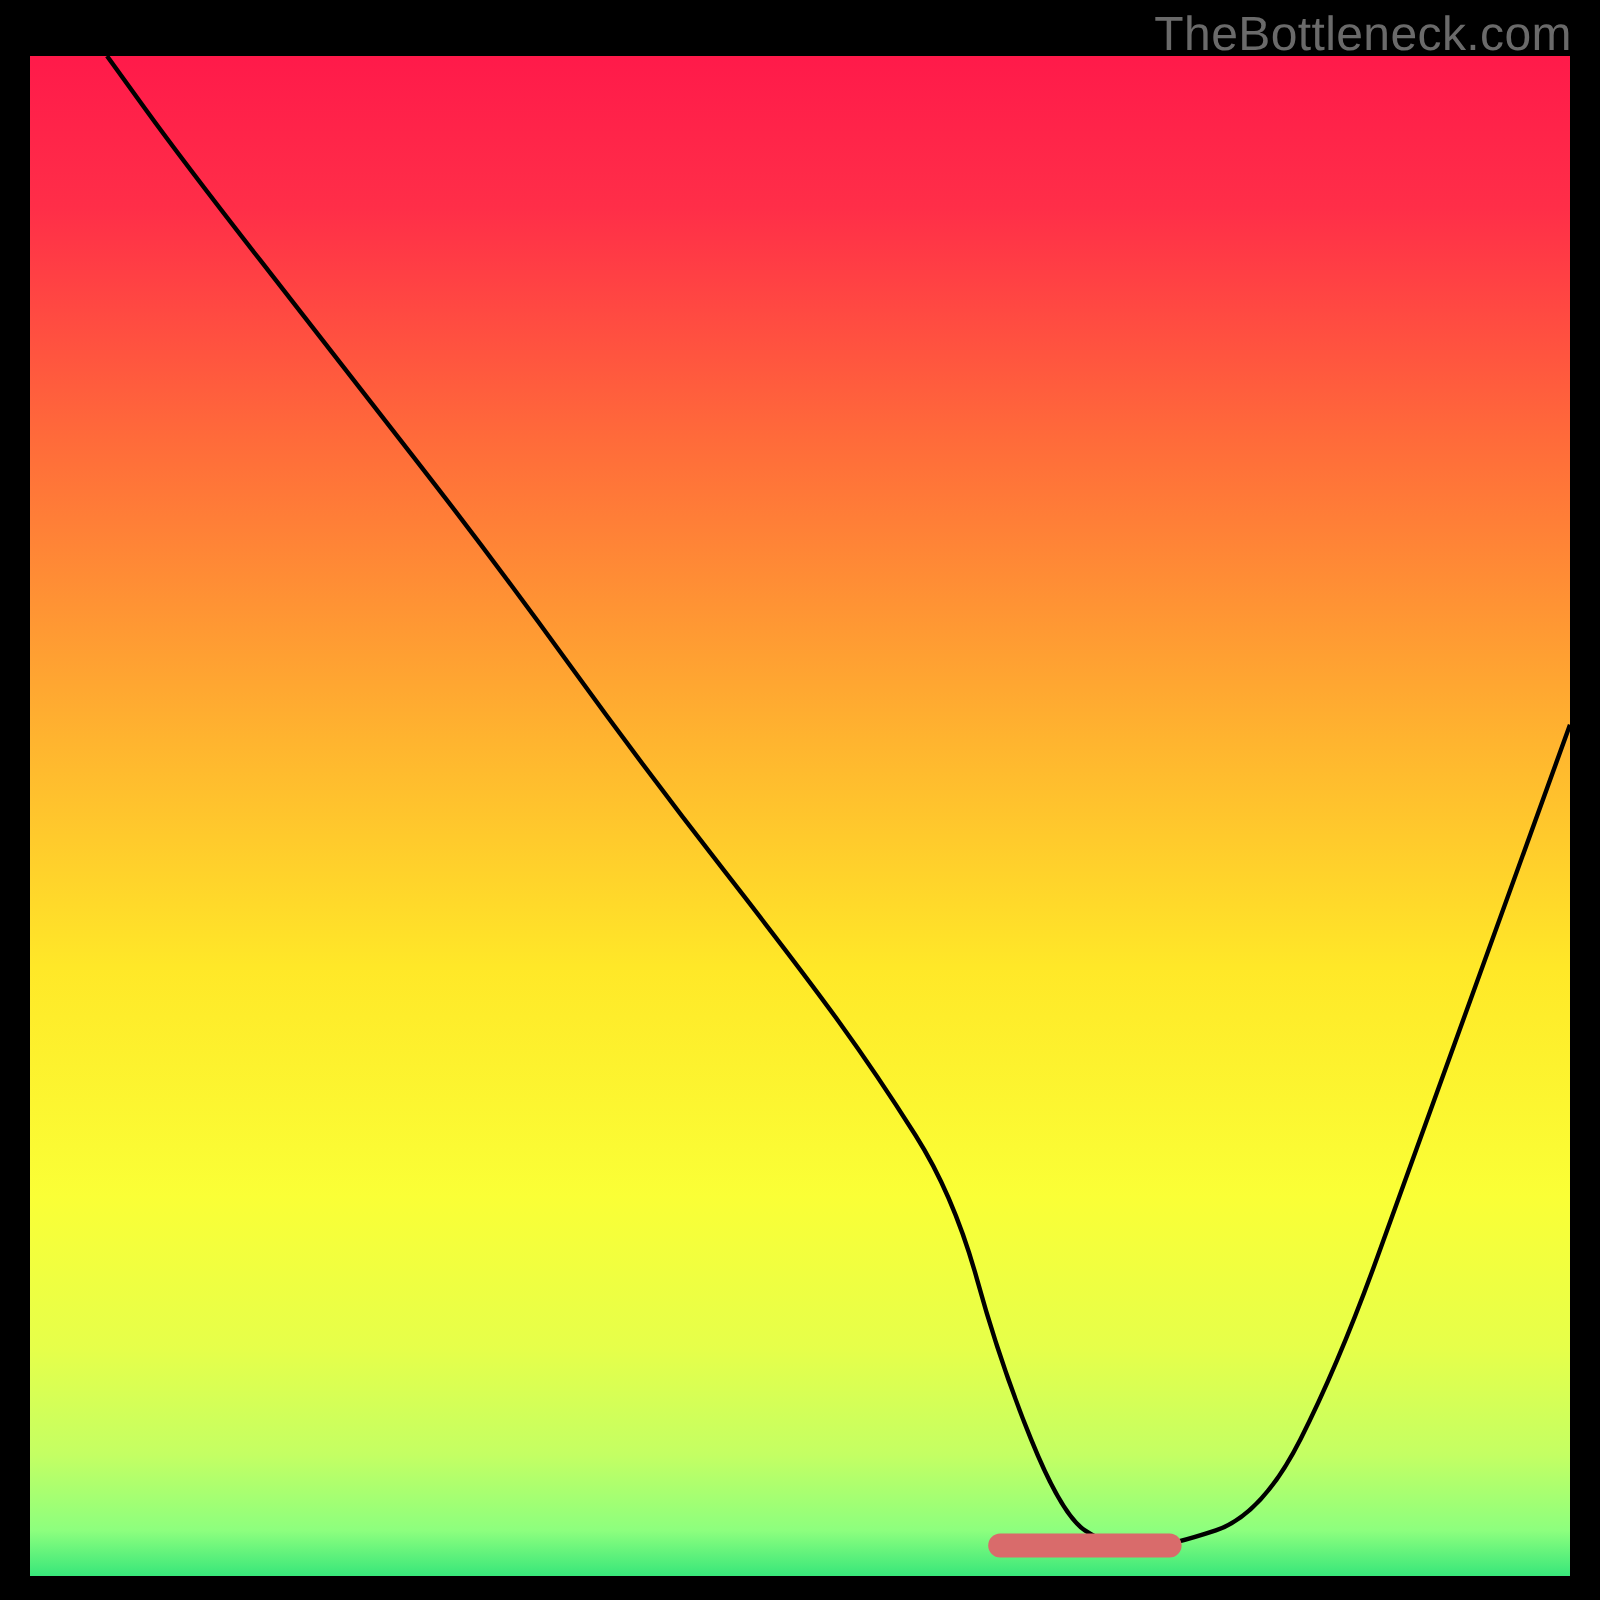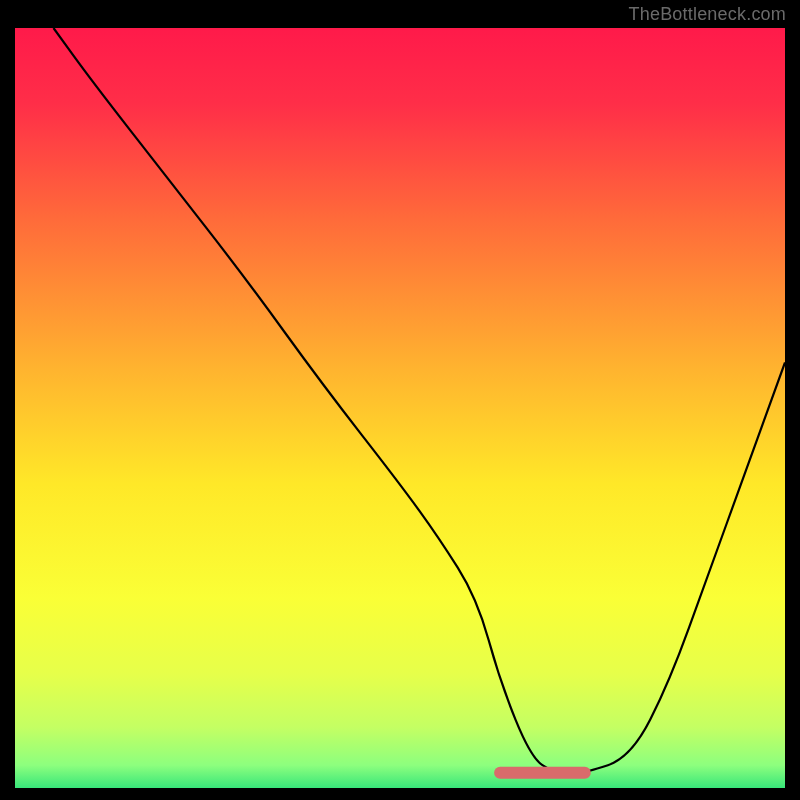--- a/index.html
+++ b/index.html
@@ -24,21 +24,21 @@
     left: 0;
     top: 0;
     width: 770px;
     height: 760px;
   }
   .watermark {
     position: absolute;
     top: 4px;
     right: 14px;
     color: #6a6a6a;
-    font-size: 18px;
+    font-size: 24px;
     letter-spacing: 0.2px;
     font-weight: 500;
   }
 </style>
 </head>
 <body>
 
 <div class="watermark">TheBottleneck.com</div>
 
 <div class="frame">

